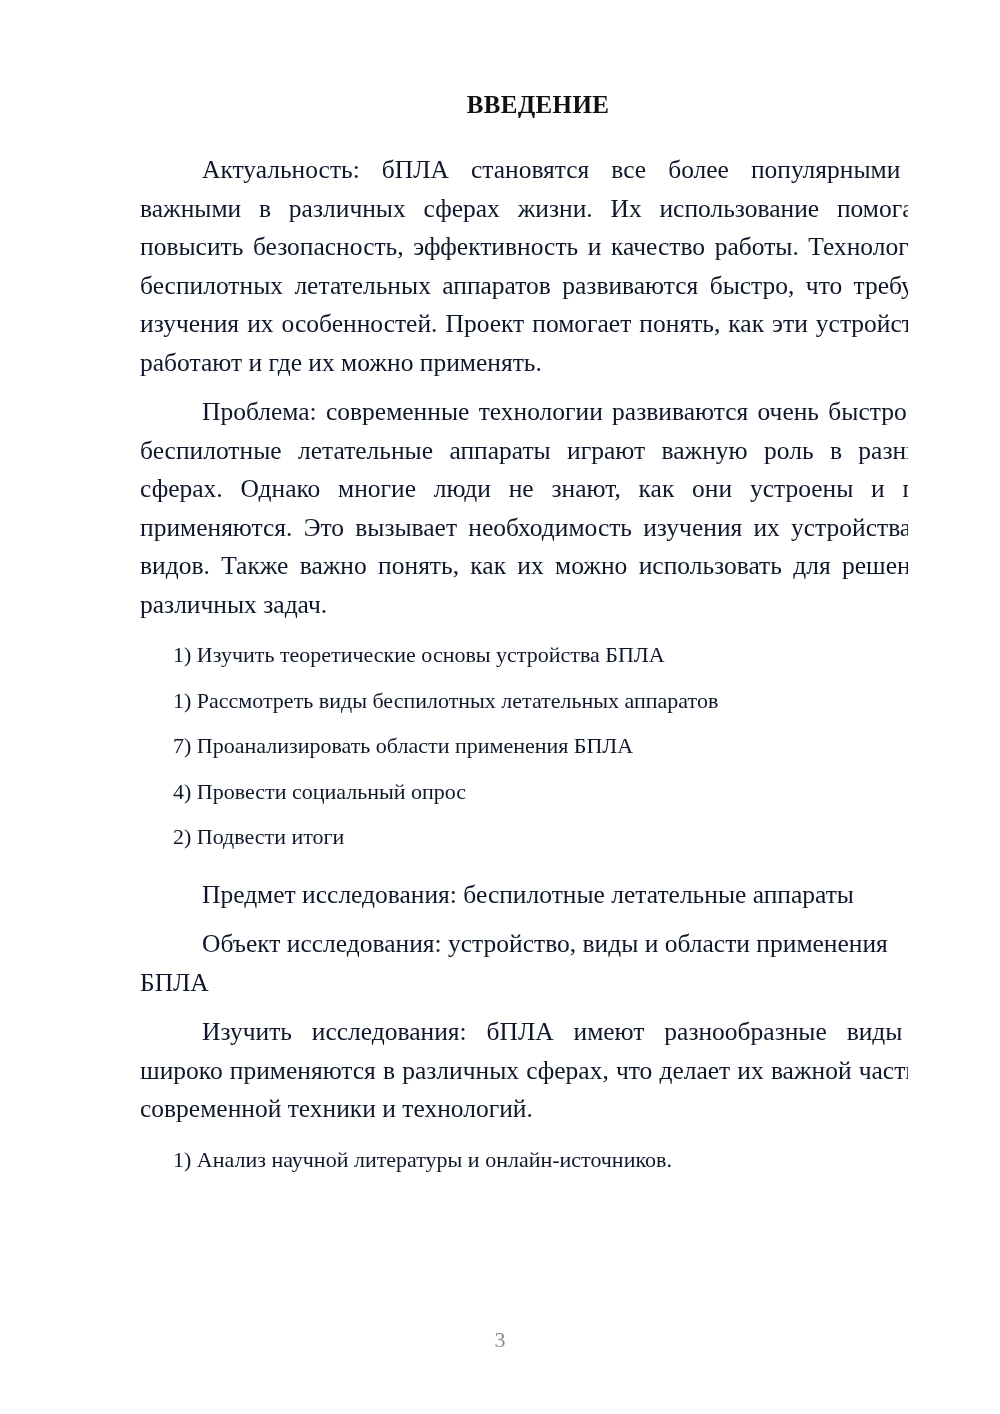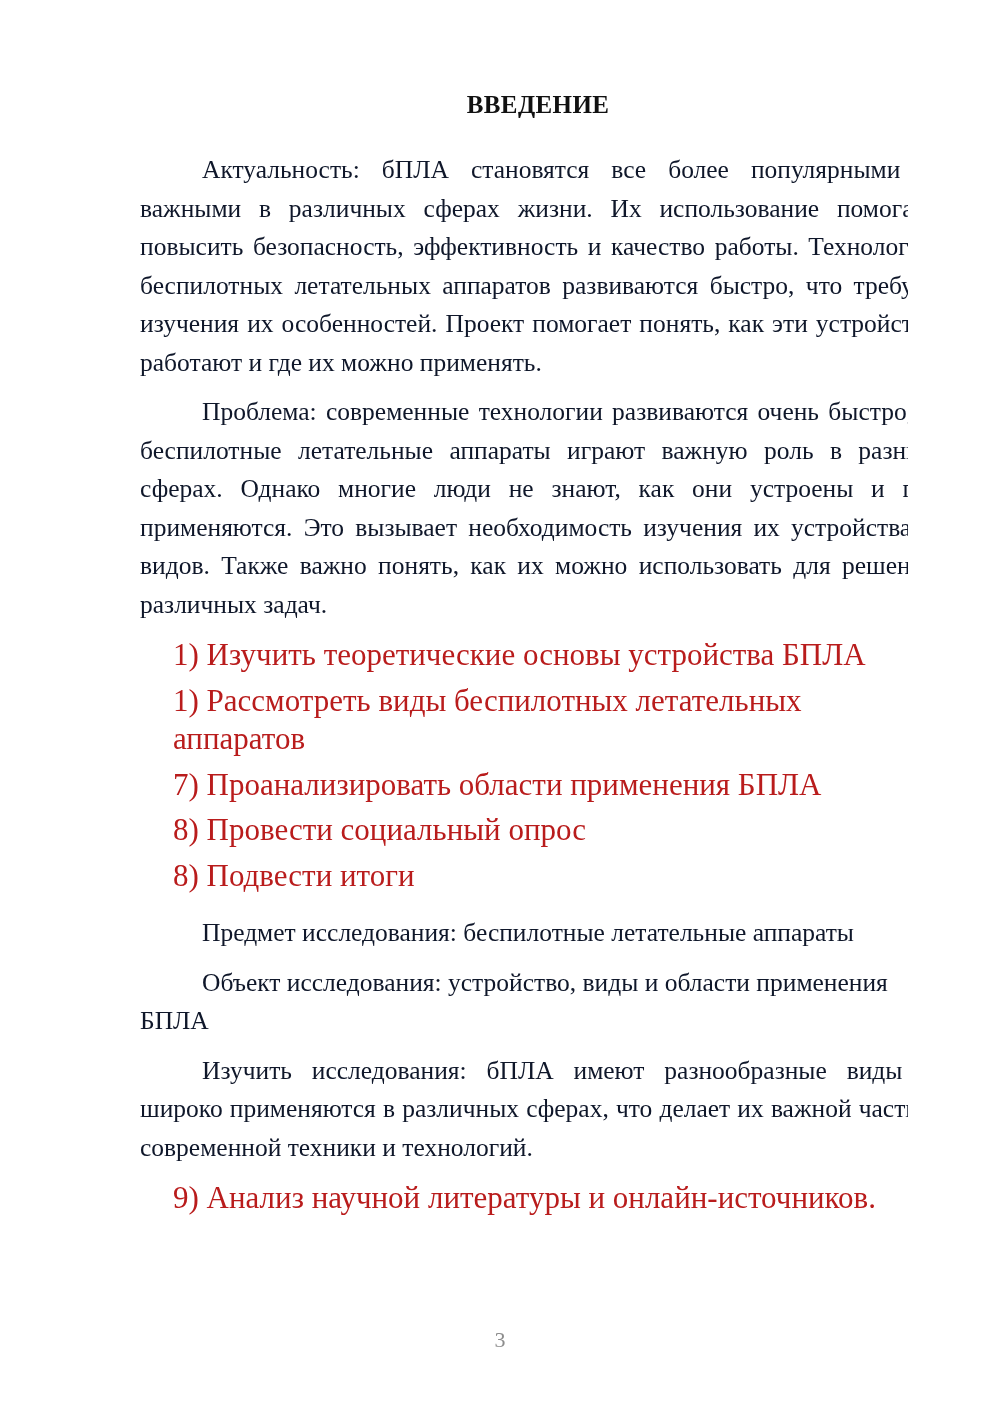--- a/index.html
+++ b/index.html
@@ -64,26 +64,26 @@
     text-align: left;
   }
 
   .list-block {
     margin: 12px 0 10px 0;
     padding: 0;
     list-style: none;
   }
 
   .list-item {
-    font-size: 31px;
+    font-size: 22px;
     line-height: 38.5px;
     text-align: left;
     margin: 0 0 7px 0;
     padding-left: 33px;
-    color: #b91c1c;
+    color: #0f172a;
   }
 
   .list-item:last-child {
     margin-bottom: 0;
   }
 
   .spacer-sm { height: 9px; }
 
   .page-number {
     position: absolute;
@@ -108,34 +108,34 @@
     <p class="para">Актуальность: бПЛА становятся все более популярными и важными в различных сферах жизни. Их использование помогает повысить безопасность, эффективность и качество работы. Технологии беспилотных летательных аппаратов развиваются быстро, что требует изучения их особенностей. Проект помогает понять, как эти устройства работают и где их можно применять.</p>
 
     <p class="para">Проблема: современные технологии развиваются очень быстро, и беспилотные летательные аппараты играют важную роль в разных сферах. Однако многие люди не знают, как они устроены и где применяются. Это вызывает необходимость изучения их устройства и видов. Также важно понять, как их можно использовать для решения различных задач.</p>
 
 
 
     <ul class="list-block">
       <li class="list-item">1) Изучить теоретические основы устройства БПЛА</li>
       <li class="list-item">1) Рассмотреть виды беспилотных летательных аппаратов</li>
       <li class="list-item">7) Проанализировать области применения БПЛА</li>
-      <li class="list-item">8) Провести социальный опрос</li>
-      <li class="list-item">8) Подвести итоги</li>
+      <li class="list-item">4) Провести социальный опрос</li>
+      <li class="list-item">2) Подвести итоги</li>
     </ul>
 
     <div class="spacer-sm"></div>
 
     <p class="para para-plain">Предмет исследования: беспилотные летательные аппараты</p>
 
     <p class="para para-plain">Объект исследования: устройство, виды и области применения БПЛА</p>
 
     <p class="para">Изучить исследования: бПЛА имеют разнообразные виды и широко применяются в различных сферах, что делает их важной частью современной техники и технологий.</p>
 
 
     <ul class="list-block">
-      <li class="list-item">9) Анализ научной литературы и онлайн-источников.</li>
+      <li class="list-item">1) Анализ научной литературы и онлайн-источников.</li>
     </ul>
 
   </div>
 
   <div class="page-number">3</div>
 
 </div>
 
 </body></html>

